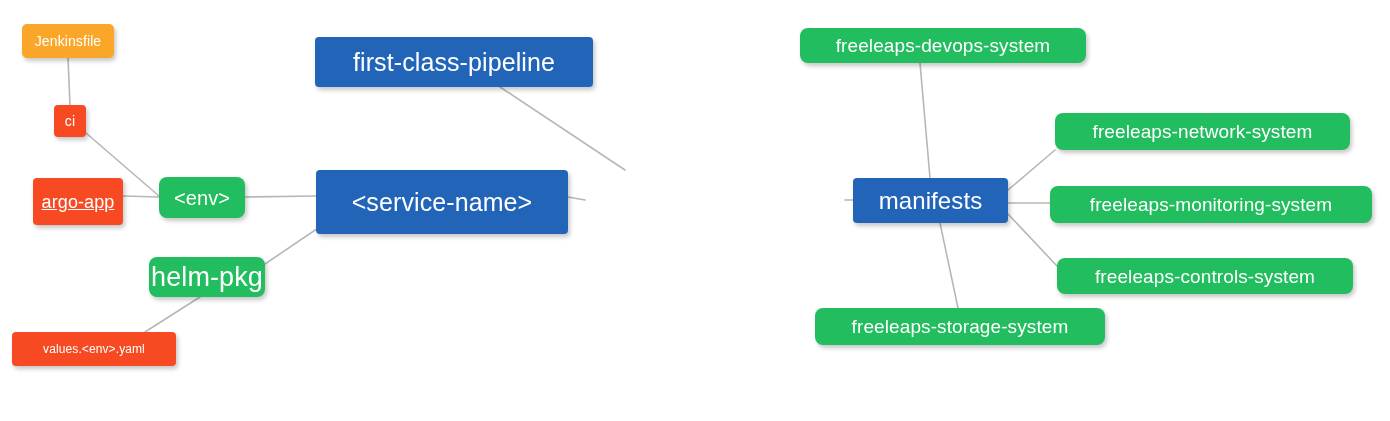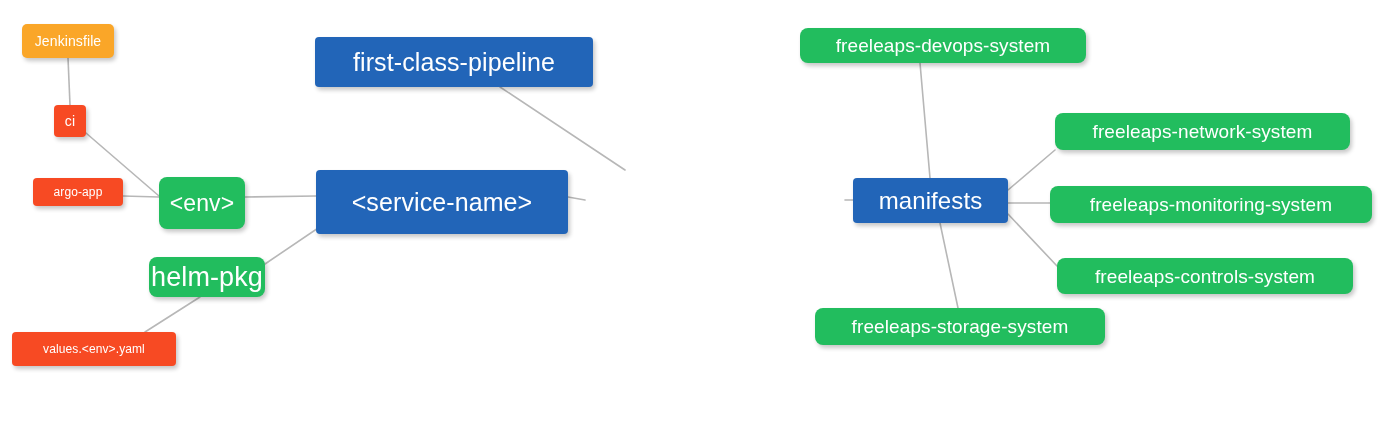--- a/index.html
+++ b/index.html
@@ -71,26 +71,26 @@
   .n-red {
     background: #F74A23;
     border-radius: 4px;
   }
 
   #node-freeleaps-ops      { left:585px; top:170px; width:260px; height:66px; font-size:31px; }
   #node-first-class-pipeline{ left:315px; top:37px;  width:278px; height:50px; font-size:25px; }
   #node-service-name       { left:316px; top:170px; width:252px; height:64px; font-size:25px; }
   #node-manifests          { left:853px; top:178px; width:155px; height:45px; font-size:24px; }
 
-  #node-env                { left:159px; top:177px; width:86px;  height:52px; font-size:23px; }
+  #node-env                { left:159px; top:177px; width:86px;  height:41px; font-size:20px; }
   #node-helm-pkg           { left:149px; top:257px; width:116px; height:40px; font-size:27px; }
 
   #node-jenkinsfile        { left:22px;  top:24px;  width:92px;  height:34px; font-size:14px; }
   #node-ci                 { left:54px;  top:105px; width:32px;  height:32px; font-size:14px; }
-  #node-argo-app           { left:33px;  top:178px; width:90px;  height:28px; font-size:12px; }
+  #node-argo-app           { left:33px;  top:178px; width:90px;  height:47px; font-size:18px;text-decoration:underline; }
   #node-values-yaml        { left:12px;  top:332px; width:164px; height:34px; font-size:12px; }
 
   #node-devops-system      { left:800px;  top:28px;  width:286px; height:35px; font-size:19px; }
   #node-network-system     { left:1055px; top:113px; width:295px; height:37px; font-size:19px; }
   #node-monitoring-system  { left:1050px; top:186px; width:322px; height:37px; font-size:19px; }
   #node-controls-system    { left:1057px; top:258px; width:296px; height:36px; font-size:19px; }
   #node-storage-system     { left:815px;  top:308px; width:290px; height:37px; font-size:19px; }
 </style>
 </head>
 <body>

